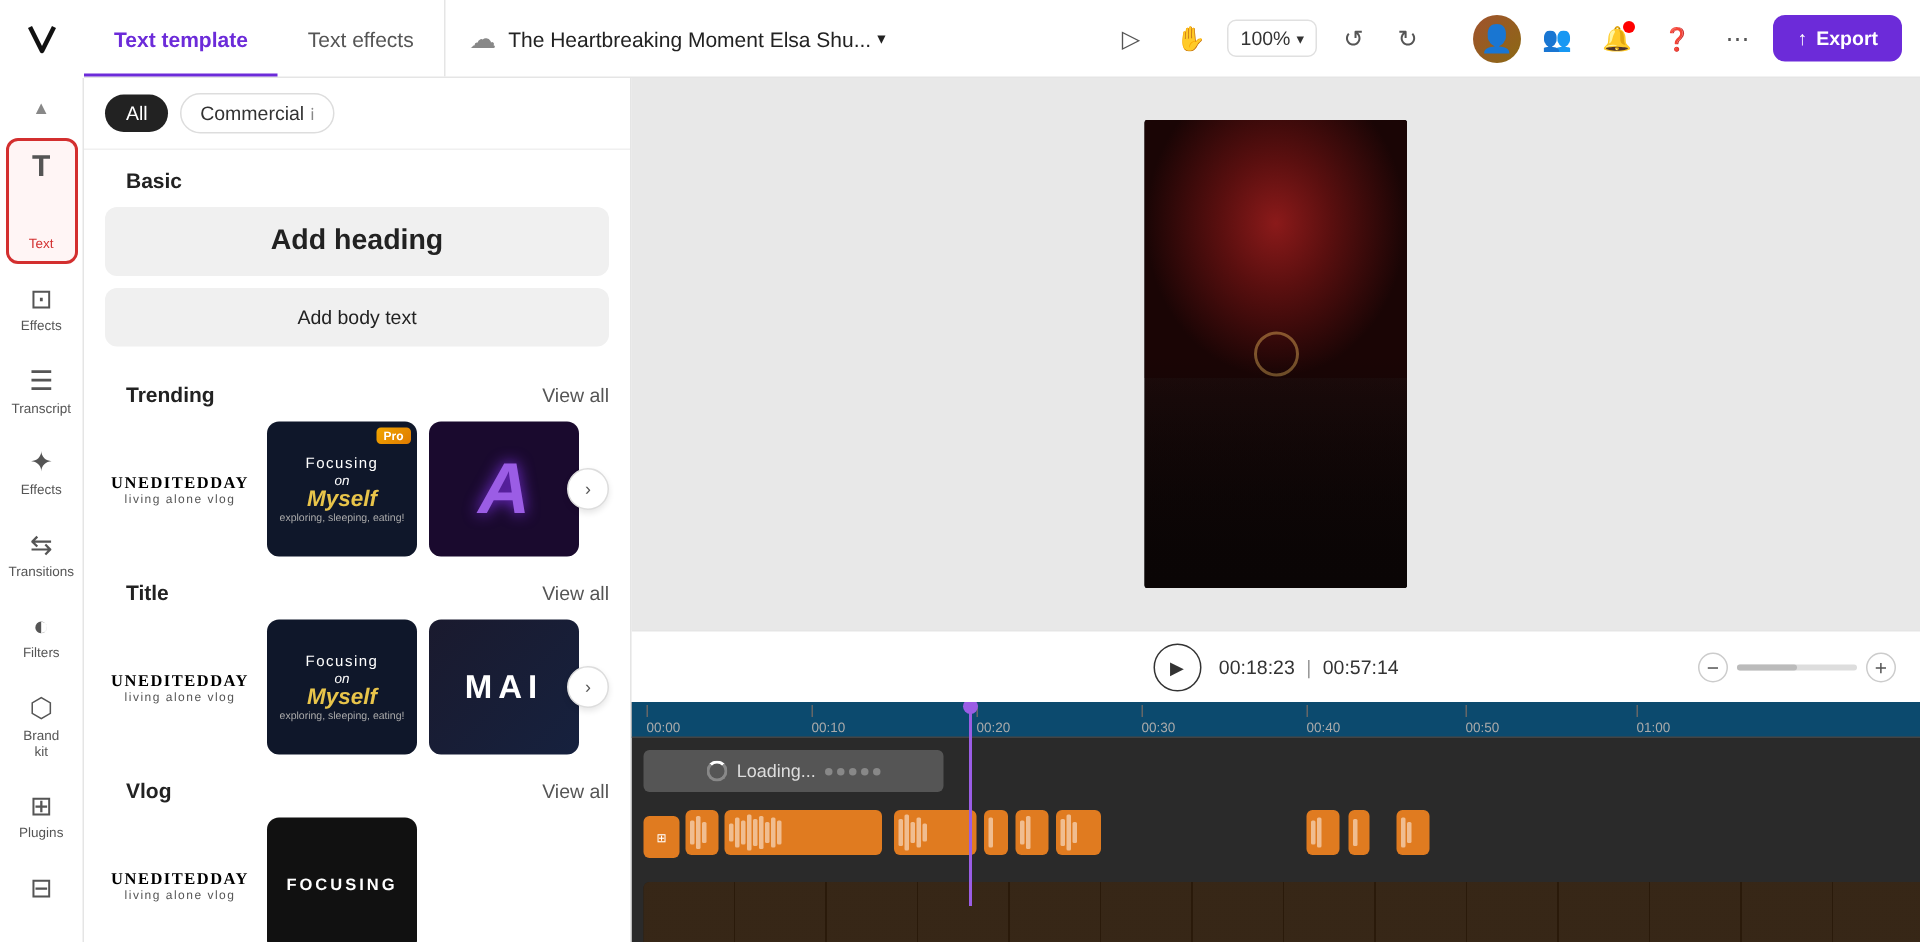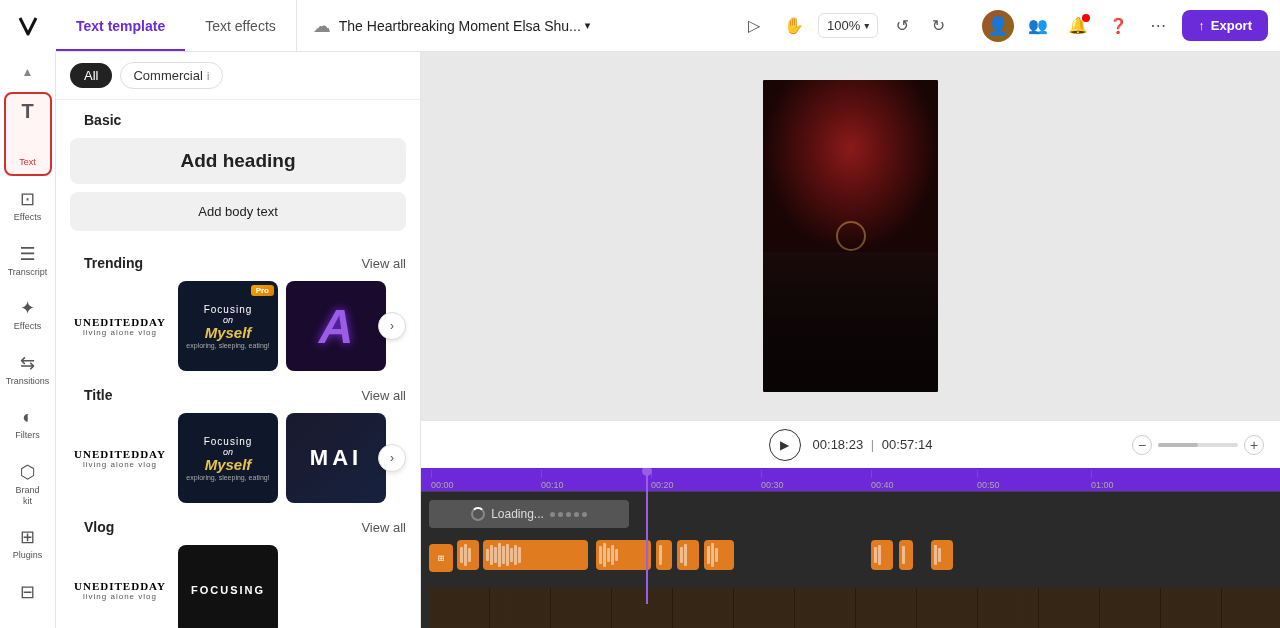--- a/index.html
+++ b/index.html
@@ -504,21 +504,21 @@
     
     .timeline-area {
       height: 160px;
       background: #2a2a2a;
       flex-shrink: 0;
       position: relative;
       overflow: hidden;
     }
     .timeline-ruler {
       height: 24px;
-      background: #6d28d9;
+      background: #0c4a6e;
       display: flex;
       align-items: center;
       padding: 0 0 0 1px;
       position: relative;
       border-bottom: 1px solid #444;
     }
     .ruler-mark {
       position: absolute;
       color: #aaa;
       font-size: 10px;

